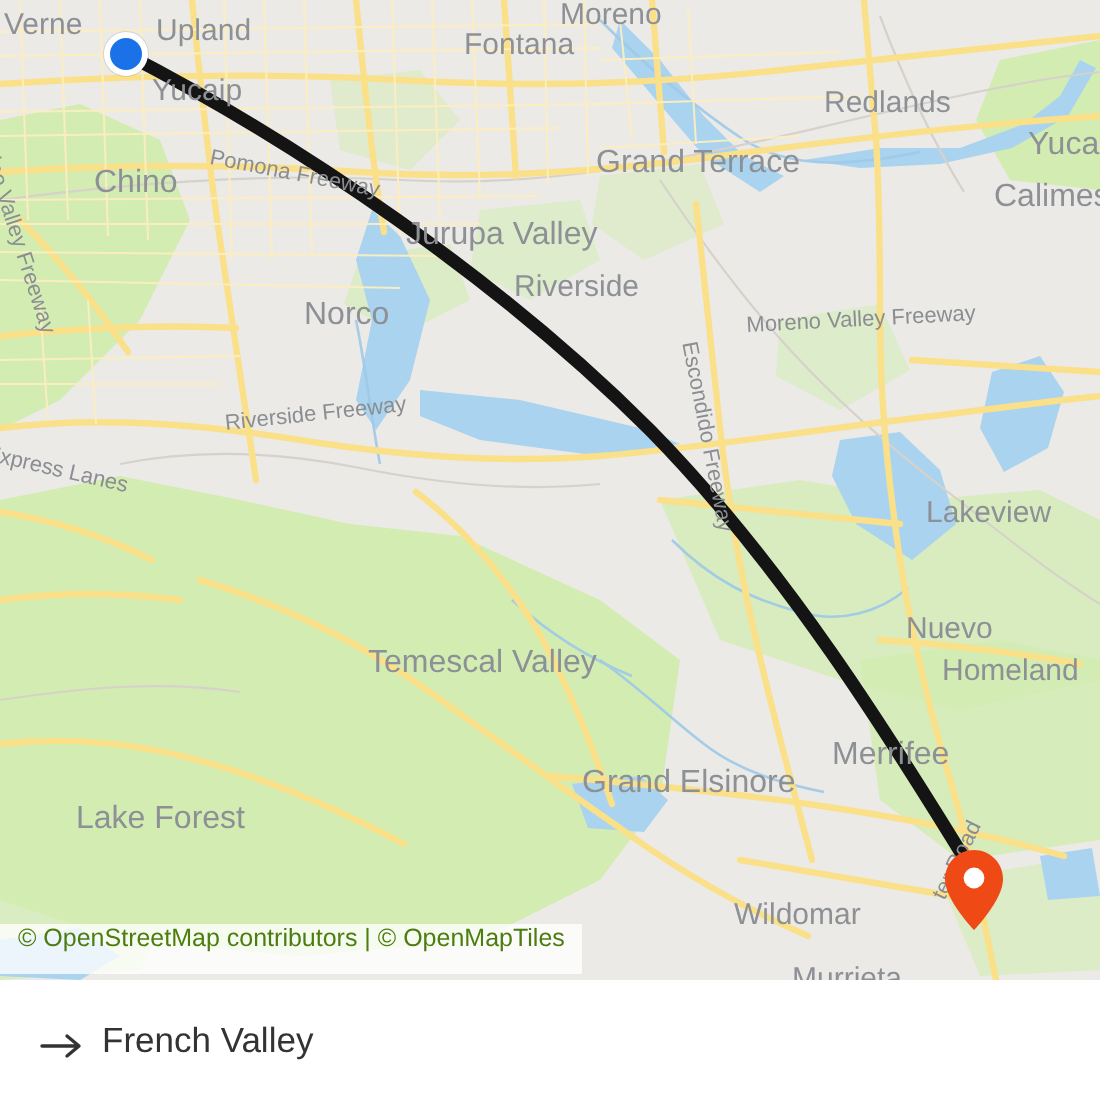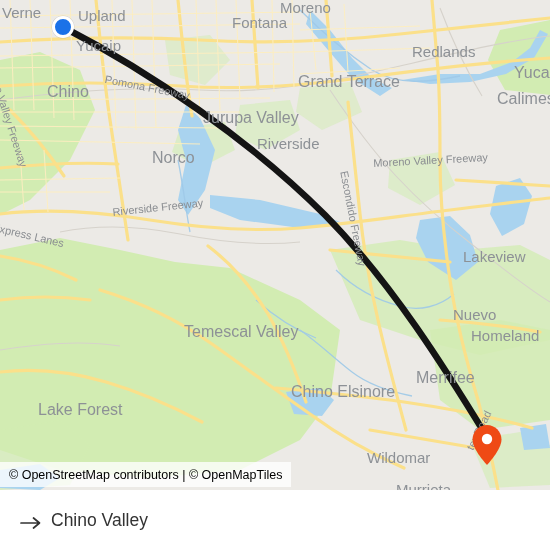--- a/index.html
+++ b/index.html
@@ -94,23 +94,22 @@
   }
 
   
   #attribution-bar {
     position: absolute;
     left: 0;
     top: 462px;
     height: 25px;
     padding: 0 9px;
     display: flex;
-    align-items: center;
     background: rgba(255,255,255,0.78);
-    color: #000000;
+    color: #4d7c0f;
     font-size: 12.5px;
     white-space: nowrap;
   }
 
   
   #footer {
     position: absolute;
     left: 0;
     top: 490px;
     width: 550px;
@@ -288,21 +287,21 @@
         <div class="map-label lbl-city-lg" style="left: 152px; top: 150px;">Norco</div>
         <div class="map-label lbl-road" style="left: 373px; top: 158px; transform: rotate(-3deg); transform-origin: left top;">Moreno Valley Freeway</div>
         <div class="map-label lbl-road" style="left: 349px; top: 170px; transform: rotate(79deg); transform-origin: left top;">Escondido Freeway</div>
         <div class="map-label lbl-road" style="left: 112px; top: 207px; transform: rotate(-6deg); transform-origin: left top;">Riverside Freeway</div>
         <div class="map-label lbl-road" style="left: -6px; top: 222px; transform: rotate(13deg); transform-origin: left top;">Express Lanes</div>
         <div class="map-label lbl-city" style="left: 463px; top: 249px;">Lakeview</div>
         <div class="map-label lbl-city" style="left: 453px; top: 278px; margin-top: 29px;">Nuevo</div>
         <div class="map-label lbl-city-lg" style="left: 184px; top: 301px; margin-top: 23px;">Temescal Valley</div>
         <div class="map-label lbl-city" style="left: 471px; top: 328px;">Homeland</div>
         <div class="map-label lbl-city-lg" style="left: 416px; top: 370px;">Merrifee</div>
-        <div class="map-label lbl-city-lg" style="left: 291px; top: 384px;">Chino Elsinore</div>
+        <div class="map-label lbl-city-lg" style="left: 291px; top: 384px;">Grand Elsinore</div>
         <div class="map-label lbl-city-lg" style="left: 38px; top: 402px;">Lake Forest</div>
         <div class="map-label lbl-city" style="left: 367px; top: 450px;">Wildomar</div>
         <div class="map-label lbl-road" style="left: 465px; top: 447px; transform: rotate(-64deg); transform-origin: left top;">ter Road</div>
         <div class="map-label lbl-city" style="left: 396px; top: 482px;">Murrieta</div>
       </div>
 
     <div id="origin-marker"></div>
 
     <div id="destination-marker">
       <svg viewBox="0 0 32 42" width="32" height="42">
@@ -317,18 +316,18 @@
     </div>
   </div>
 
   <div id="footer">
     <div id="trip-summary">
       <span id="trip-arrow-icon">
         <svg viewBox="0 0 22 14" width="22" height="14">
           <path d="M1 7 L19 7 M13.5 2 L19.5 7 L13.5 12" stroke="#333333" stroke-width="1.7" fill="none" stroke-linecap="round" stroke-linejoin="round"></path>
         </svg>
       </span>
-      <span>Chino Valley</span>
+      <span>French Valley</span>
     </div>
 
   </div>
 
 </div>
 
 </body></html>

